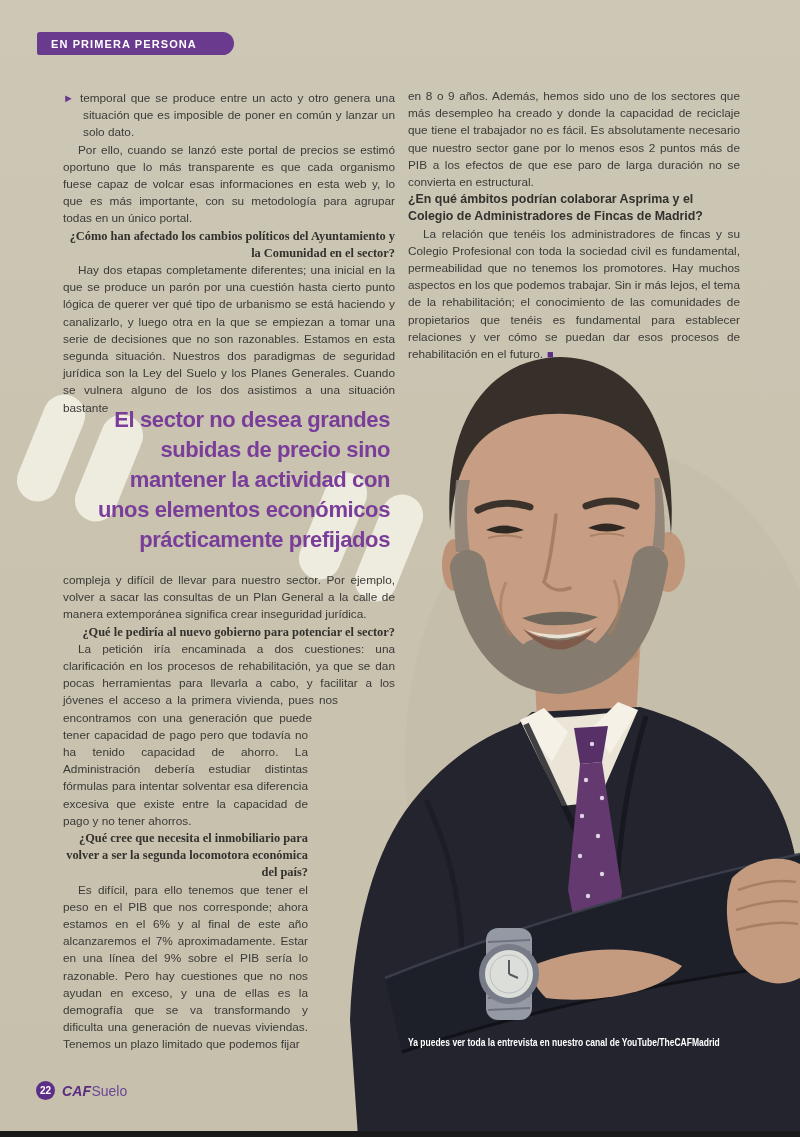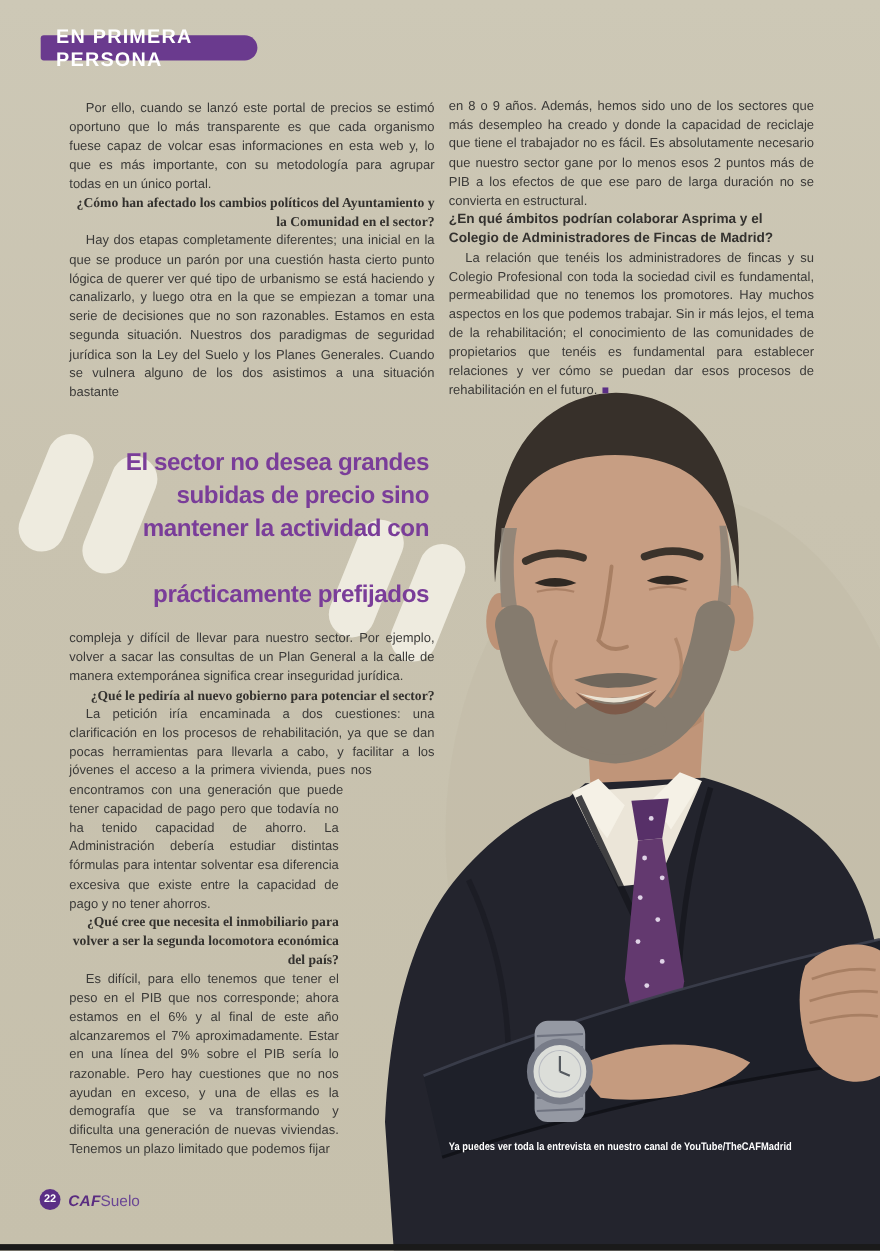--- a/index.html
+++ b/index.html
@@ -8,21 +8,21 @@
     background:linear-gradient(180deg,#cdc8b6 0%,#c9c3b0 40%,#c6c0ac 100%);
     font-family:"Liberation Sans",sans-serif;color:#3b3a38;
   }
   
   .section-bar{
     position:absolute;left:37px;top:32px;width:197px;height:23px;z-index:4;
     background:#6a3a8e;border-radius:3px 12px 12px 3px;
     display:flex;align-items:center;padding-left:14px;box-sizing:border-box;
   }
   .section-bar span{
-    color:#ffffff;font-weight:bold;font-size:18px;letter-spacing:1.1px;
+    color:#ffffff;font-weight:bold;font-size:11px;letter-spacing:1.1px;
   }
   
   .col{position:absolute;z-index:3;}
   .body{margin:0;font-size:11.8px;line-height:17.2px;text-align:justify;color:#3b3a38;}
   .ind{text-indent:15px;}
   .hang{padding-left:20px;text-indent:-20px;}
   .arrow{color:#6a3a8e;font-size:11px;margin-right:6px;}
   .q{margin:0;font-weight:bold;font-size:12.4px;line-height:17.2px;color:#33312e;}
   .qr{text-align:right;font-family:Liberation Serif, serif;}
   .ql{text-align:left;}
@@ -135,35 +135,37 @@
       </g>
     </svg>
   </div>
 
   <div class="qm" style="left:30px;top:392px;"></div>
   <div class="qm" style="left:88px;top:412px;"></div>
   <div class="qm" style="left:312px;top:470px;"></div>
   <div class="qm" style="left:368px;top:492px;"></div>
 
   <div class="col" style="left:63px;top:90px;width:332px;">
+    <p class="body hang"><span class="arrow">►</span><span>temporal que se produce entre un acto y otro genera una situación que es imposible de poner en común y lanzar un solo dato.</span></p>
     <p class="body ind">Por ello, cuando se lanzó este portal de precios se estimó oportuno que lo más transparente es que cada organismo fuese capaz de volcar esas informaciones en esta web y, lo que es más importante, con su metodología para agrupar todas en un único portal.</p>
     <p class="q qr">¿Cómo han afectado los cambios políticos del Ayuntamiento y la Comunidad en el sector?</p>
     <p class="body ind">Hay dos etapas completamente diferentes; una inicial en la que se produce un parón por una cuestión hasta cierto punto lógica de querer ver qué tipo de urbanismo se está haciendo y canalizarlo, y luego otra en la que se empiezan a tomar una serie de decisiones que no son razonables. Estamos en esta segunda situación. Nuestros dos paradigmas de seguridad jurídica son la Ley del Suelo y los Planes Generales. Cuando se vulnera alguno de los dos asistimos a una situación bastante</p>
   </div>
 
   <div class="col" style="left:408px;top:88px;width:332px;">
     <p class="body">en 8 o 9 años. Además, hemos sido uno de los sectores que más desempleo ha creado y donde la capacidad de reciclaje que tiene el trabajador no es fácil. Es absolutamente necesario que nuestro sector gane por lo menos esos 2 puntos más de PIB a los efectos de que ese paro de larga duración no se convierta en estructural.</p>
     <p class="q ql">¿En qué ámbitos podrían colaborar Asprima y el Colegio de Administradores de Fincas de Madrid?</p>
     <p class="body ind"><span>La relación que tenéis los administradores de fincas y su Colegio Profesional con toda la sociedad civil es fundamental, permeabilidad que no tenemos los promotores. Hay muchos aspectos en los que podemos trabajar. Sin ir más lejos, el tema de la rehabilitación; el conocimiento de las comunidades de propietarios que tenéis es fundamental para establecer relaciones y ver cómo se puedan dar esos procesos de rehabilitación en el futuro.</span><span class="endsq">■</span></p>
   </div>
 
   <div class="pull-quote">
     <div class="qline" style="top:0;">El sector no desea grandes</div>
     <div class="qline" style="top:30px;">subidas de precio sino</div>
     <div class="qline" style="top:60px;">mantener la actividad con</div>
+    <div class="qline" style="top:90px;">unos elementos económicos</div>
     <div class="qline" style="top:120px;">prácticamente prefijados</div>
   </div>
 
   <div class="col" style="left:63px;top:572px;width:333px;">
     <div class="wrapfloat" style="width:1px;height:122px;"></div>
     <div class="wrapfloat" style="width:58px;height:18px;"></div>
     <div class="wrapfloat" style="width:84px;height:18px;"></div>
     <div class="wrapfloat" style="width:88px;height:380px;"></div>
     <p class="body">compleja y difícil de llevar para nuestro sector. Por ejemplo, volver a sacar las consultas de un Plan General a la calle de manera extemporánea significa crear inseguridad jurídica.</p>
     <p class="q qr">¿Qué le pediría al nuevo gobierno para potenciar el sector?</p>

